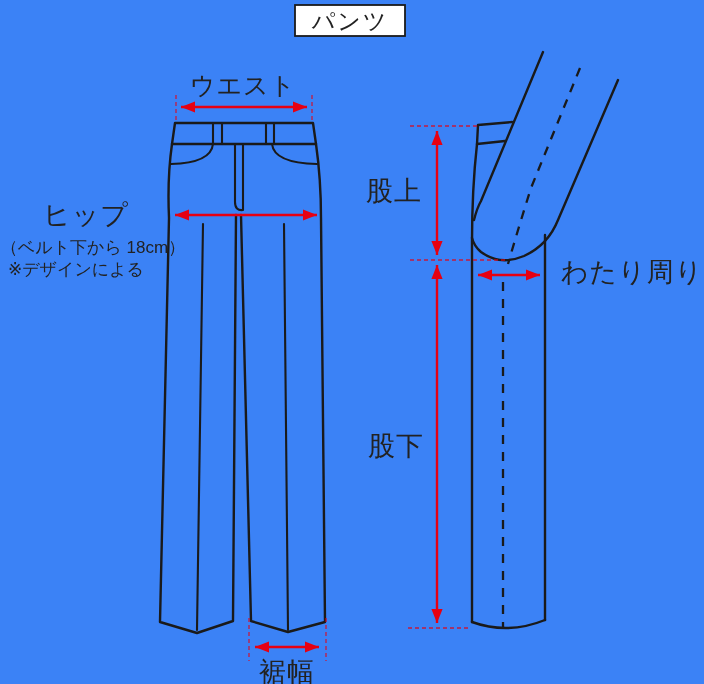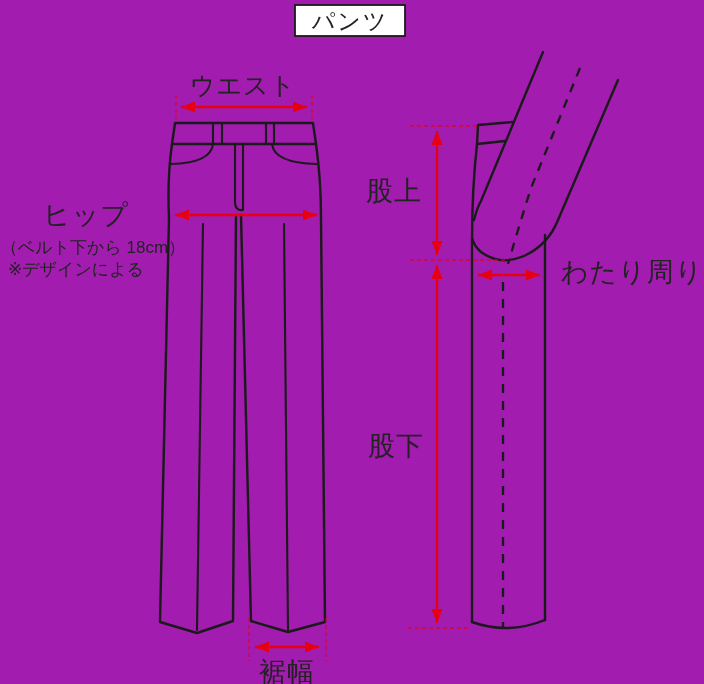--- a/index.html
+++ b/index.html
@@ -4,21 +4,21 @@
 <style>
   html, body {
     margin: 0;
     padding: 0;
     background: #ffffff;
   }
   .canvas {
     position: relative;
     width: 704px;
     height: 684px;
-    background: #a21caf;
+    background: #3b82f6;
     font-family: "Liberation Sans", "DejaVu Sans", sans-serif;
   }
   svg { display: block; }
   .outline {
     fill: none;
     stroke: #1a1a1a;
     stroke-width: 2.4;
     stroke-linecap: round;
     stroke-linejoin: round;
   }

